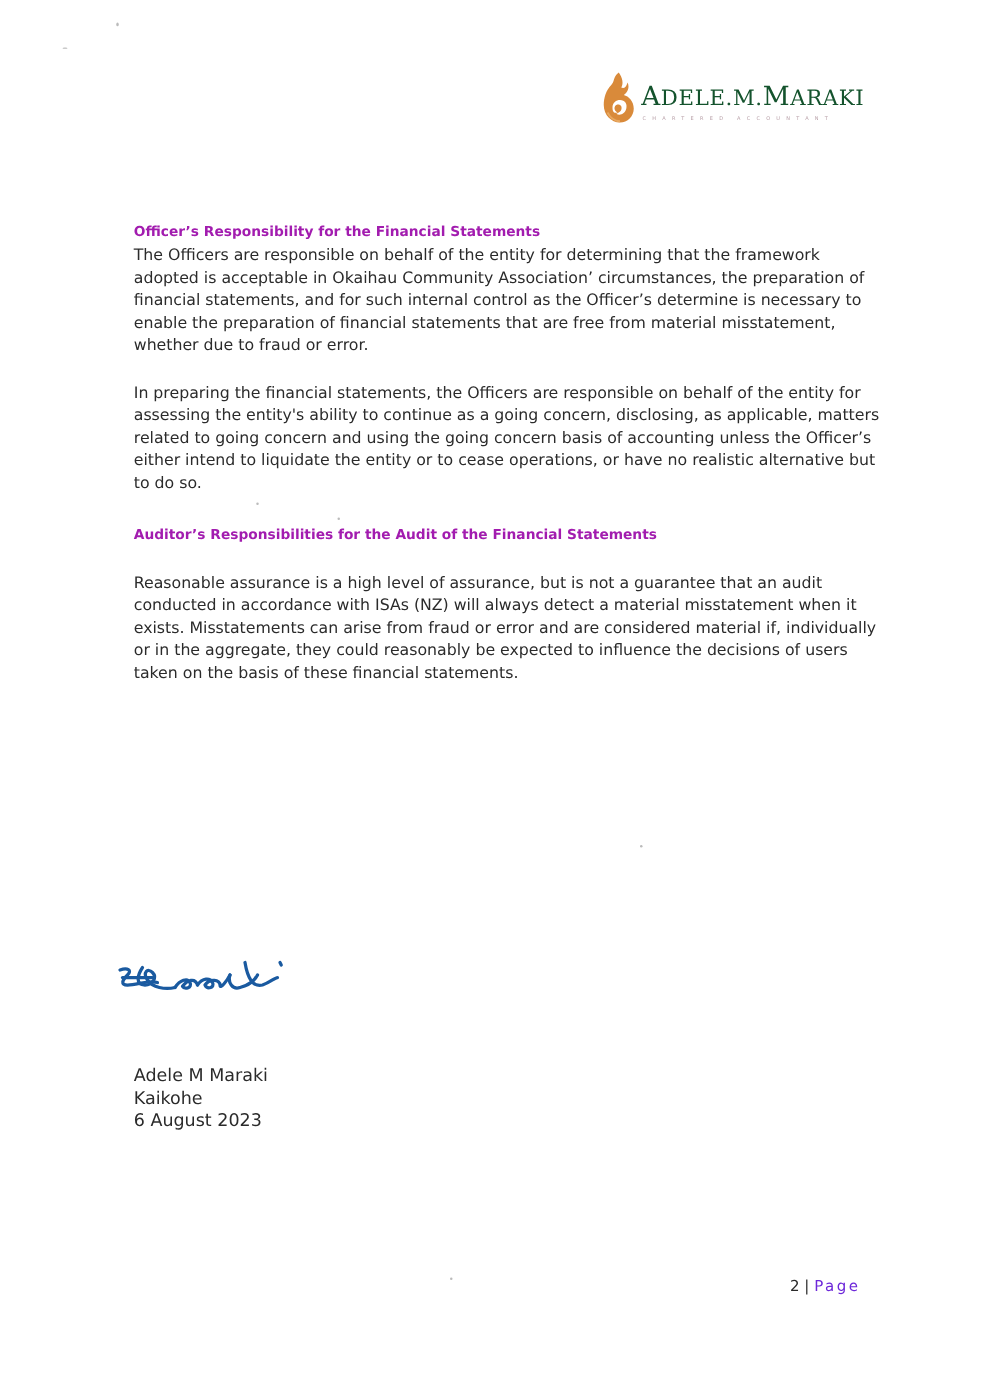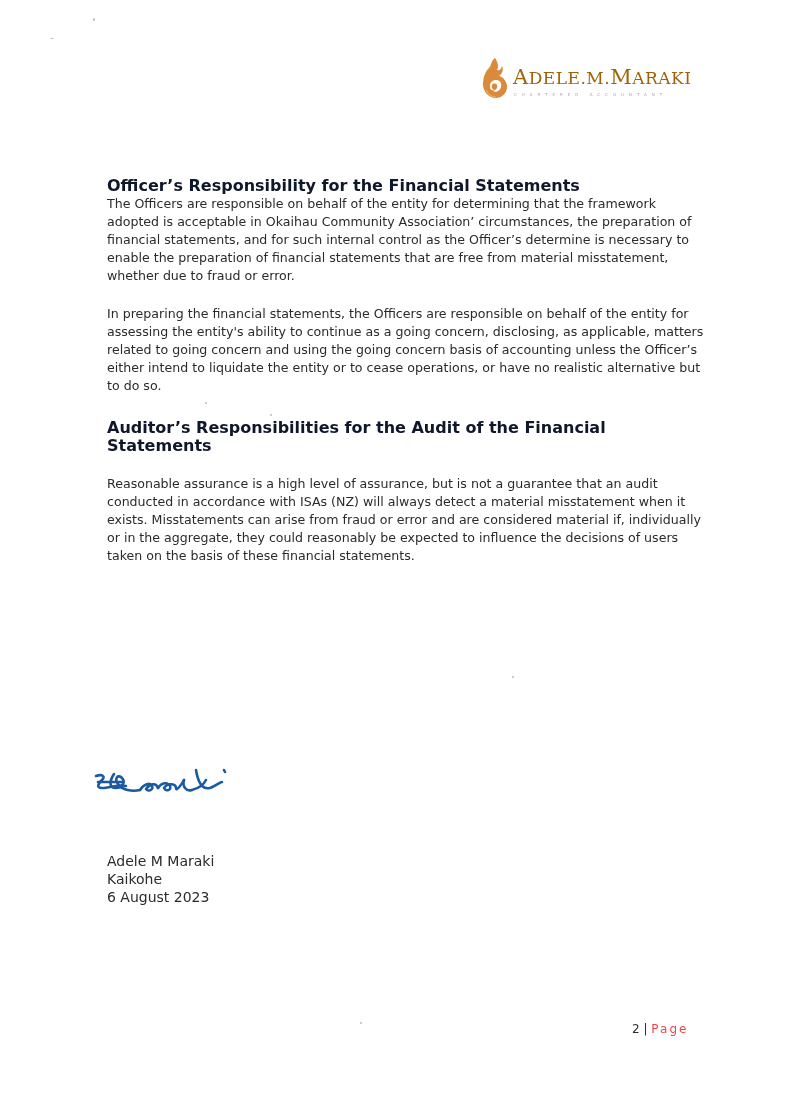--- a/index.html
+++ b/index.html
@@ -4,35 +4,35 @@
   <style>
     html, body { margin: 0; padding: 0; }
     body {
       width: 806px; height: 1110px; background: #ffffff; position: relative; overflow: hidden;
       font-family: "DejaVu Sans", "Liberation Sans", sans-serif; color: #2b2b2b;
     }
     .logo { position: absolute; left: 480px; top: 56px; width: 226px; height: 46px; }
     .logo-mark { position: absolute; left: 0; top: 0; width: 30px; height: 44px; }
     .logo-text {
       position: absolute; left: 33px; top: 9px; font-family: "DejaVu Serif", "Liberation Serif", serif;
-      font-size: 21px; color: #a16207; letter-spacing: 0.5px; white-space: nowrap;
+      font-size: 21px; color: #14532d; letter-spacing: 0.5px; white-space: nowrap;
     }
     .logo-text .small { font-size: 17px; }
     .logo-tagline {
       position: absolute; left: 34px; top: 36px; font-size: 4px; color: #b8a0a8; letter-spacing: 5px; white-space: nowrap;
     }
     .content { position: absolute; left: 107px; top: 177px; width: 600px; font-size: 12.6px; line-height: 18px; }
-    h2 { font-size: 16px; font-weight: bold; margin: 0; color: #0f172a; line-height: 18px; }
+    h2 { font-size: 11px; font-weight: bold; margin: 0; color: #a21caf; line-height: 18px; }
     p { margin: 0; }
     .gap-lg { height: 20px; }
     .gap-sec { height: 24px; }
     .signature { position: absolute; left: 92px; top: 762px; width: 160px; height: 40px; }
     .sig-block { position: absolute; left: 107px; top: 852px; font-size: 14px; line-height: 18px; }
     .page-num { position: absolute; left: 632px; top: 1022px; font-size: 12px; color: #2b2b2b; white-space: nowrap; }
-    .page-num .faint { color: #ef4444; letter-spacing: 2px; }
+    .page-num .faint { color: #6d28d9; letter-spacing: 2px; }
     .speck { position: absolute; background: #bbb; border-radius: 50%; }
   </style>
 </head>
 <body>
 
 <div class="logo">
   <svg class="logo-mark" viewBox="0 0 30 44">
     <path d="M15 2 C10 6 12 9 9 12 C5 16 3 22 3 28 C3 36 9 42 16 42 C22 42 27 37 27 31 C27 25 23 21 19 20 C22 18 24 14 22 10 C21 14 19 15 17 14 C19 11 18 6 15 2 Z M10 30 C10 26 13 24 16 24 C20 24 22 27 21 31 C20 35 16 37 13 35 C16 34 18 32 17 29 C16 27 13 27 12 29 C11 31 12 33 14 34 C11 35 10 33 10 30 Z" fill="#d98a3a"></path>
     <path d="M6 34 C8 38 12 41 16 41" stroke="#e8a860" stroke-width="1.5" fill="none"></path>
   </svg>

